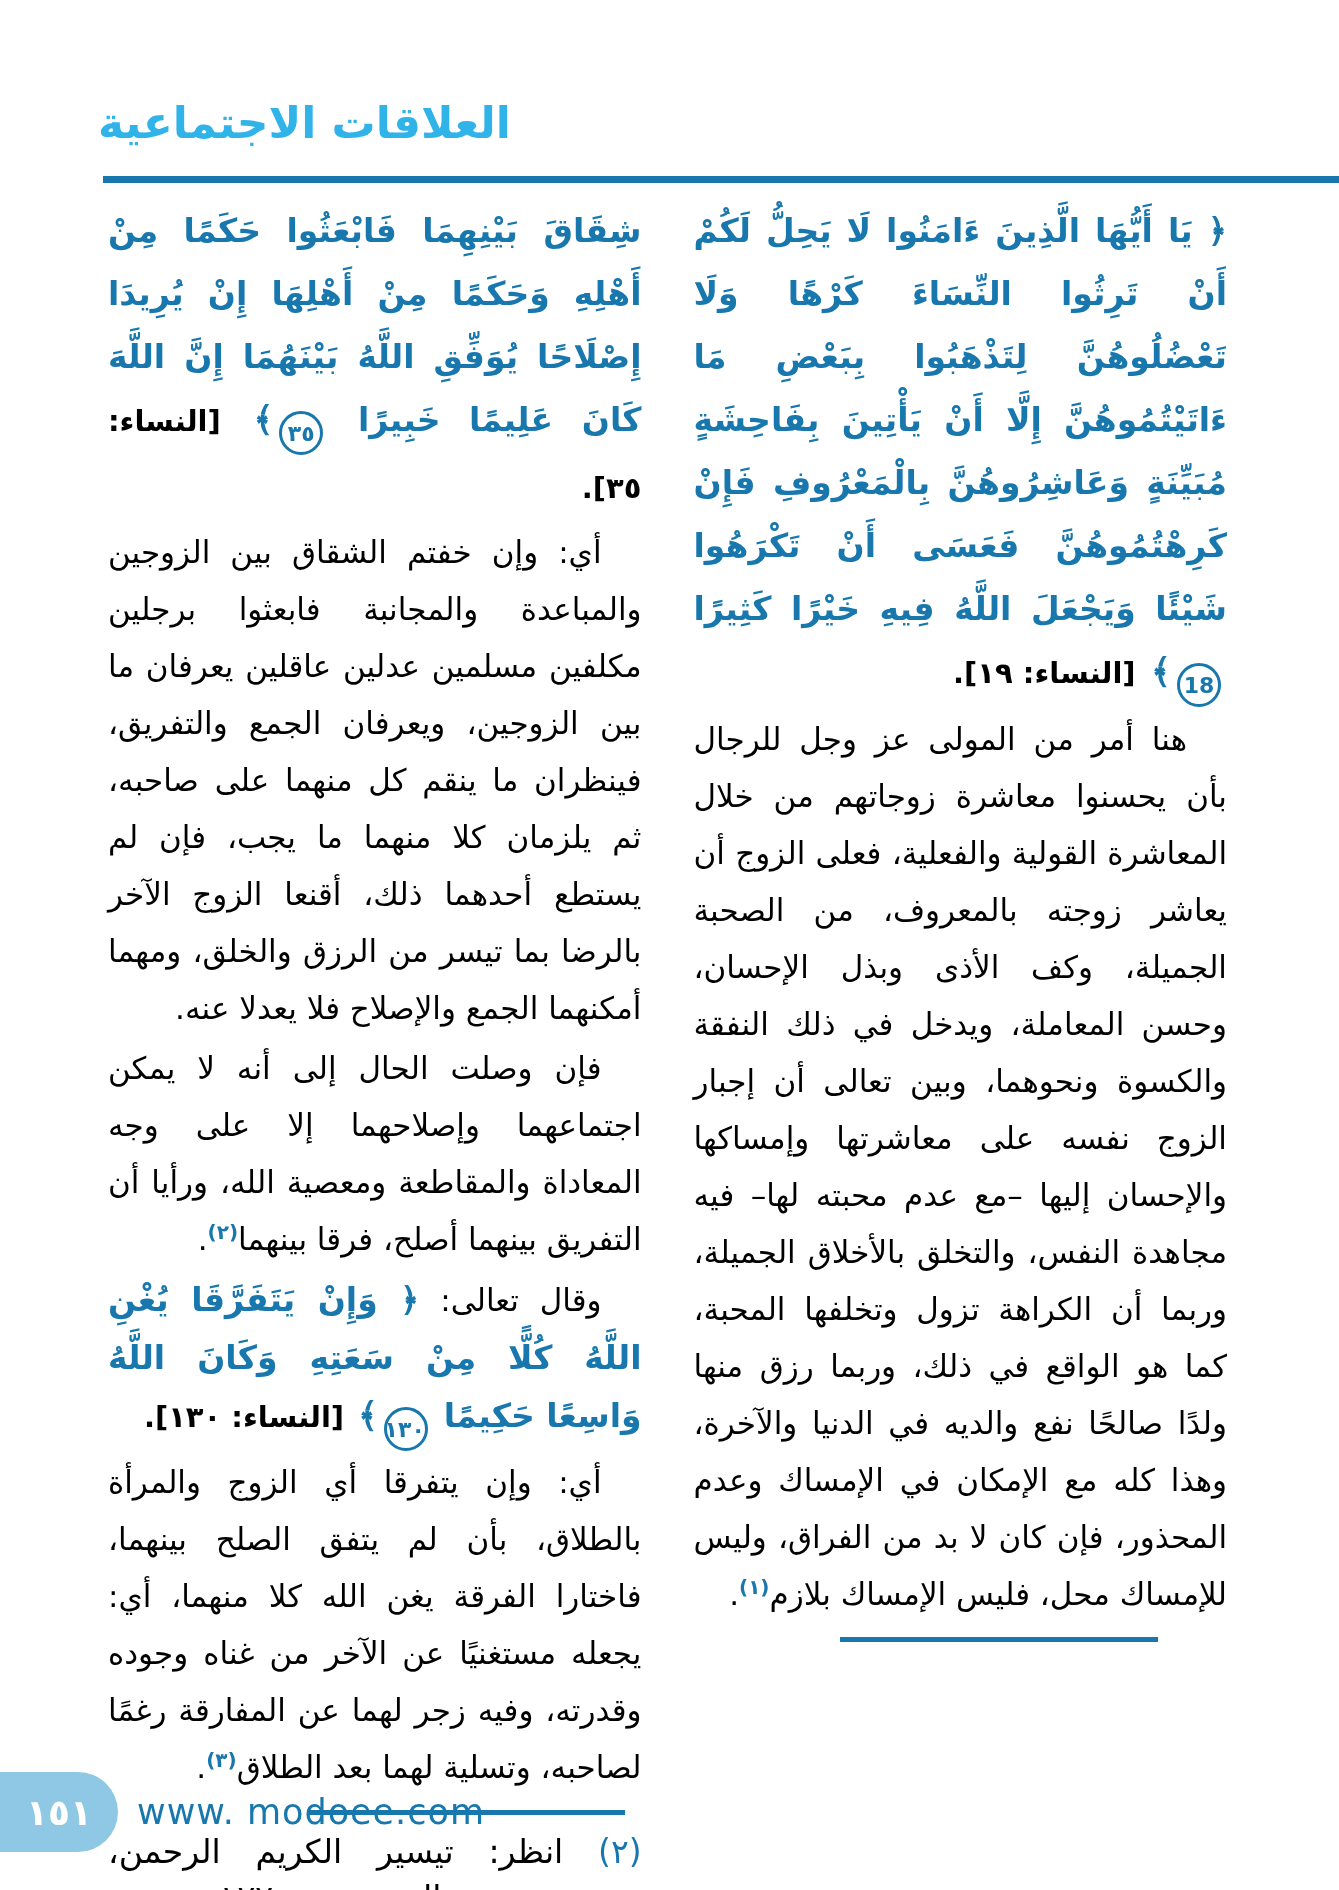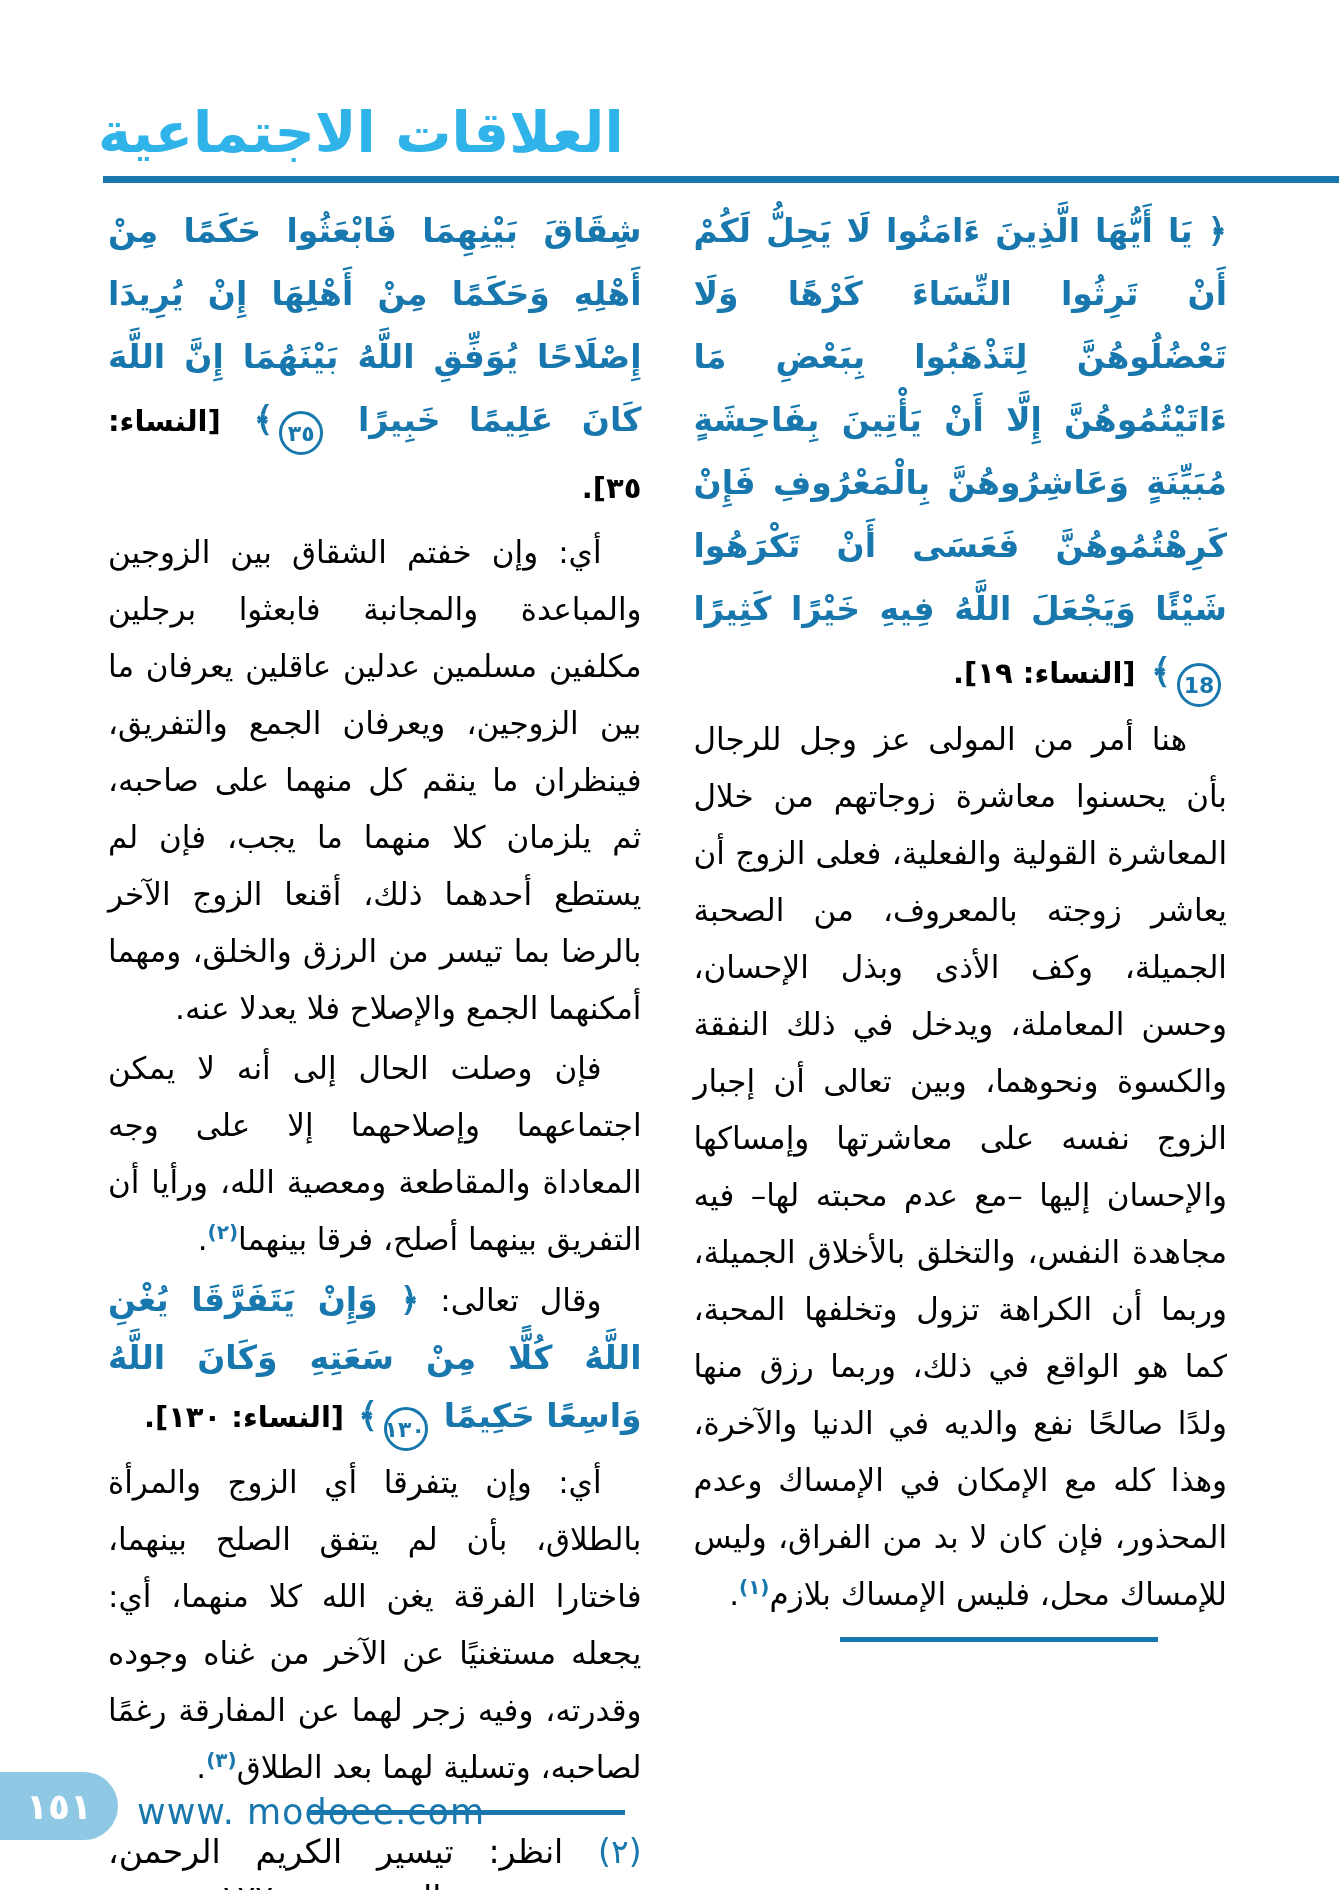--- a/index.html
+++ b/index.html
@@ -17,21 +17,21 @@
     font-family:"DejaVu Sans","Liberation Sans",sans-serif;
     color:var(--ink);
     position:relative;
     overflow:hidden;
   }
   .page{position:absolute;inset:0;}
 
   
   .chapter-title{
     position:absolute;left:98px;top:88px;
-    font-size:56px;font-weight:bold;
+    font-size:44px;font-weight:bold;
     color:var(--header-cyan);
     margin:0;line-height:1.6;
     letter-spacing:0px;
   }
   .header-rule{
     position:absolute;left:103px;right:0;top:176px;height:7px;
     background:var(--rule-blue);
   }
 
   
@@ -101,21 +101,21 @@
   .footnote{
     font-size:33px;line-height:46px;
     text-align:justify;
   }
   .footnote .fn-num{color:var(--quran-blue);}
   .footnote.hang{padding-right:200px;text-indent:-200px;}
 
   
   .page-tab{
     position:absolute;left:0;top:1772px;
-    width:118px;height:68px;
+    width:118px;height:80px;
     background:var(--tab-blue);
     border-radius:0 46px 46px 0;
     color:#ffffff;font-size:36px;font-weight:bold;
     display:flex;align-items:center;justify-content:center;
   }
   .site-url{
     position:absolute;left:137px;top:1792px;
     color:var(--quran-blue);
     font-size:35px;
     direction:ltr;

